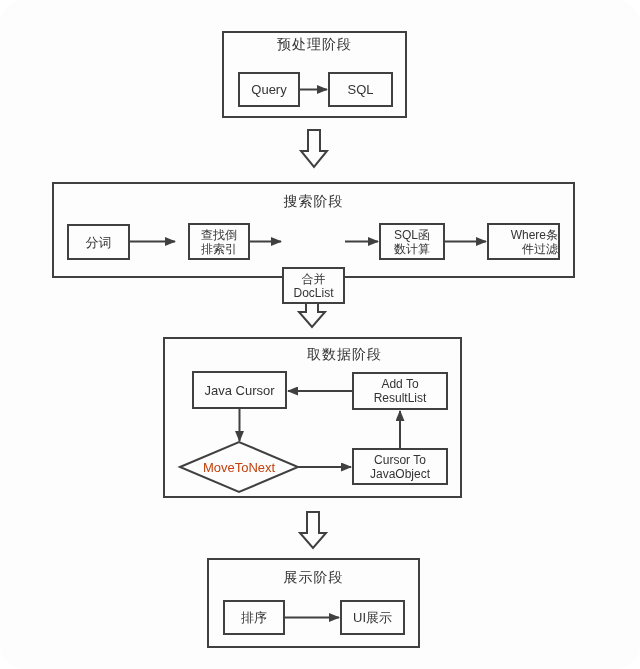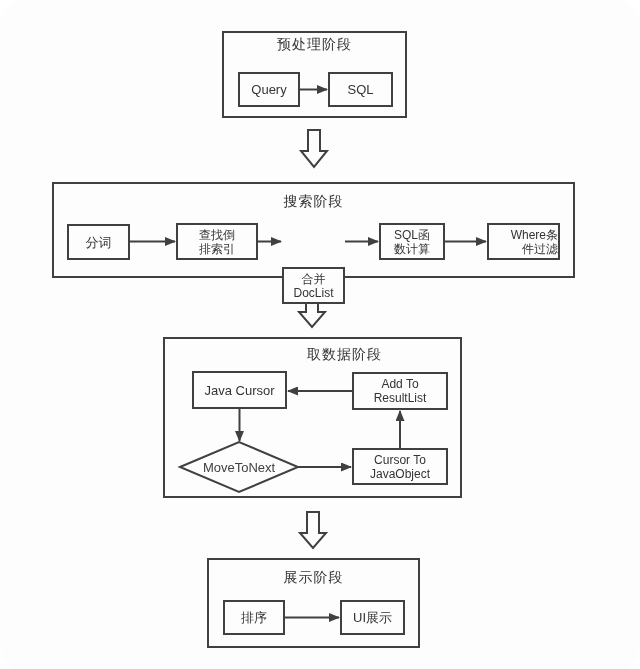--- a/index.html
+++ b/index.html
@@ -43,21 +43,21 @@
     line-height: 15px;
     color: #333333;
   }
   .node-box.two-line { font-size: 12px; line-height: 14px; }
   .diamond-label {
     position: absolute;
     display: flex;
     align-items: center;
     justify-content: center;
     font-size: 13px;
-    color: #404040;
+    color: #c2410c;
   }
   .arrow-layer {
     position: absolute;
     left: 0; top: 0;
     width: 640px; height: 669px;
     pointer-events: none;
   }
 </style>
 </head>
 <body>
@@ -101,21 +101,21 @@
   </div>
   <div class="node-box" style="left:238px; top:72px; width:62px; height:35px;">
     <span>Query</span>
   </div>
 
   <div class="stage-box" style="left:52px; top:182px; width:523px; height:96px;"></div>
   <div class="stage-title" style="left:52px; top:193px; width:523px;">搜索阶段</div>
   <div class="node-box" style="left:67px; top:224px; width:63px; height:36px;">
     <span>分词</span>
   </div>
-  <div class="node-box two-line" style="left:176px; top:223px; width:82px; height:37px;">
+  <div class="node-box two-line" style="left:188px; top:223px; width:62px; height:37px;">
     <span>查找倒</span>
     <span>排索引</span>
   </div>
   <div class="node-box two-line" style="left:282px; top:223px; width:63px; height:37px;margin-top:44px;">
     <span>合并</span>
     <span>DocList</span>
   </div>
   <div class="node-box two-line" style="left:379px; top:223px; width:66px; height:37px;">
     <span>SQL函</span>
     <span>数计算</span>

